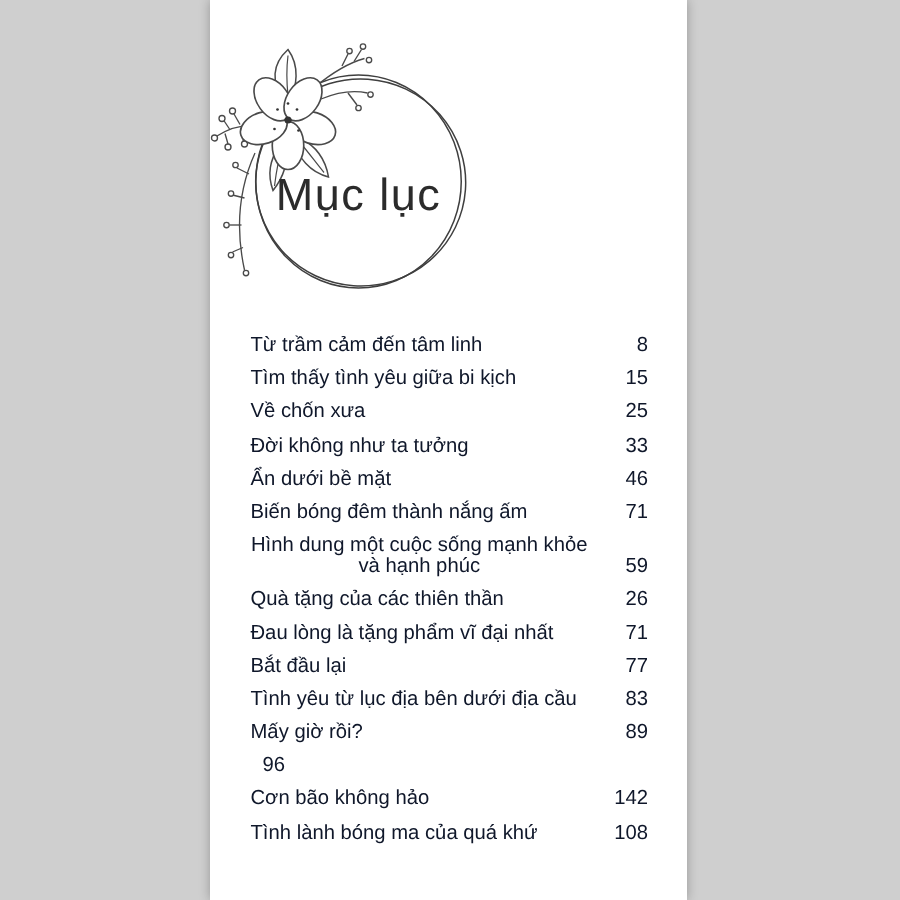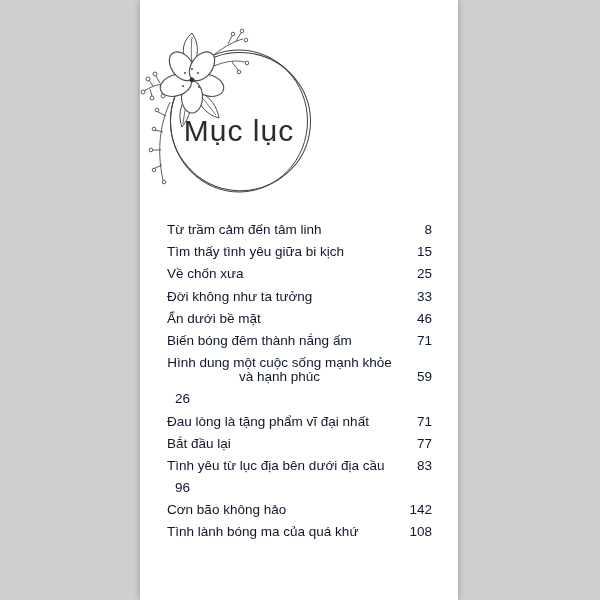--- a/index.html
+++ b/index.html
@@ -182,35 +182,40 @@
       </div>
       <div class="toc-row">
         <span class="toc-title">Biến bóng đêm thành nắng ấm</span>
         <span class="toc-page">71</span>
       </div>
       <div class="toc-row wrap">
         <span class="toc-title">Hình dung một cuộc sống mạnh khỏe và hạnh phúc</span>
         <span class="toc-page">59</span>
       </div>
       <div class="toc-row">
+        <span class="toc-title">Quà tặng của các thiên thần</span>
         <span class="toc-page">26</span>
       </div>
       <div class="toc-row">
         <span class="toc-title">Đau lòng là tặng phẩm vĩ đại nhất</span>
         <span class="toc-page">71</span>
       </div>
       <div class="toc-row">
         <span class="toc-title">Bắt đầu lại</span>
         <span class="toc-page">77</span>
       </div>
       <div class="toc-row">
         <span class="toc-title">Tình yêu từ lục địa bên dưới địa cầu</span>
         <span class="toc-page">83</span>
       </div>
       <div class="toc-row">
+        <span class="toc-title">Mấy giờ rồi?</span>
+        <span class="toc-page">89</span>
+      </div>
+      <div class="toc-row">
         <span class="toc-page">96</span>
       </div>
       <div class="toc-row">
         <span class="toc-title">Cơn bão không hảo</span>
         <span class="toc-page">142</span>
       </div>
       <div class="toc-row">
         <span class="toc-title">Tình lành bóng ma của quá khứ</span>
         <span class="toc-page">108</span>
       </div>

